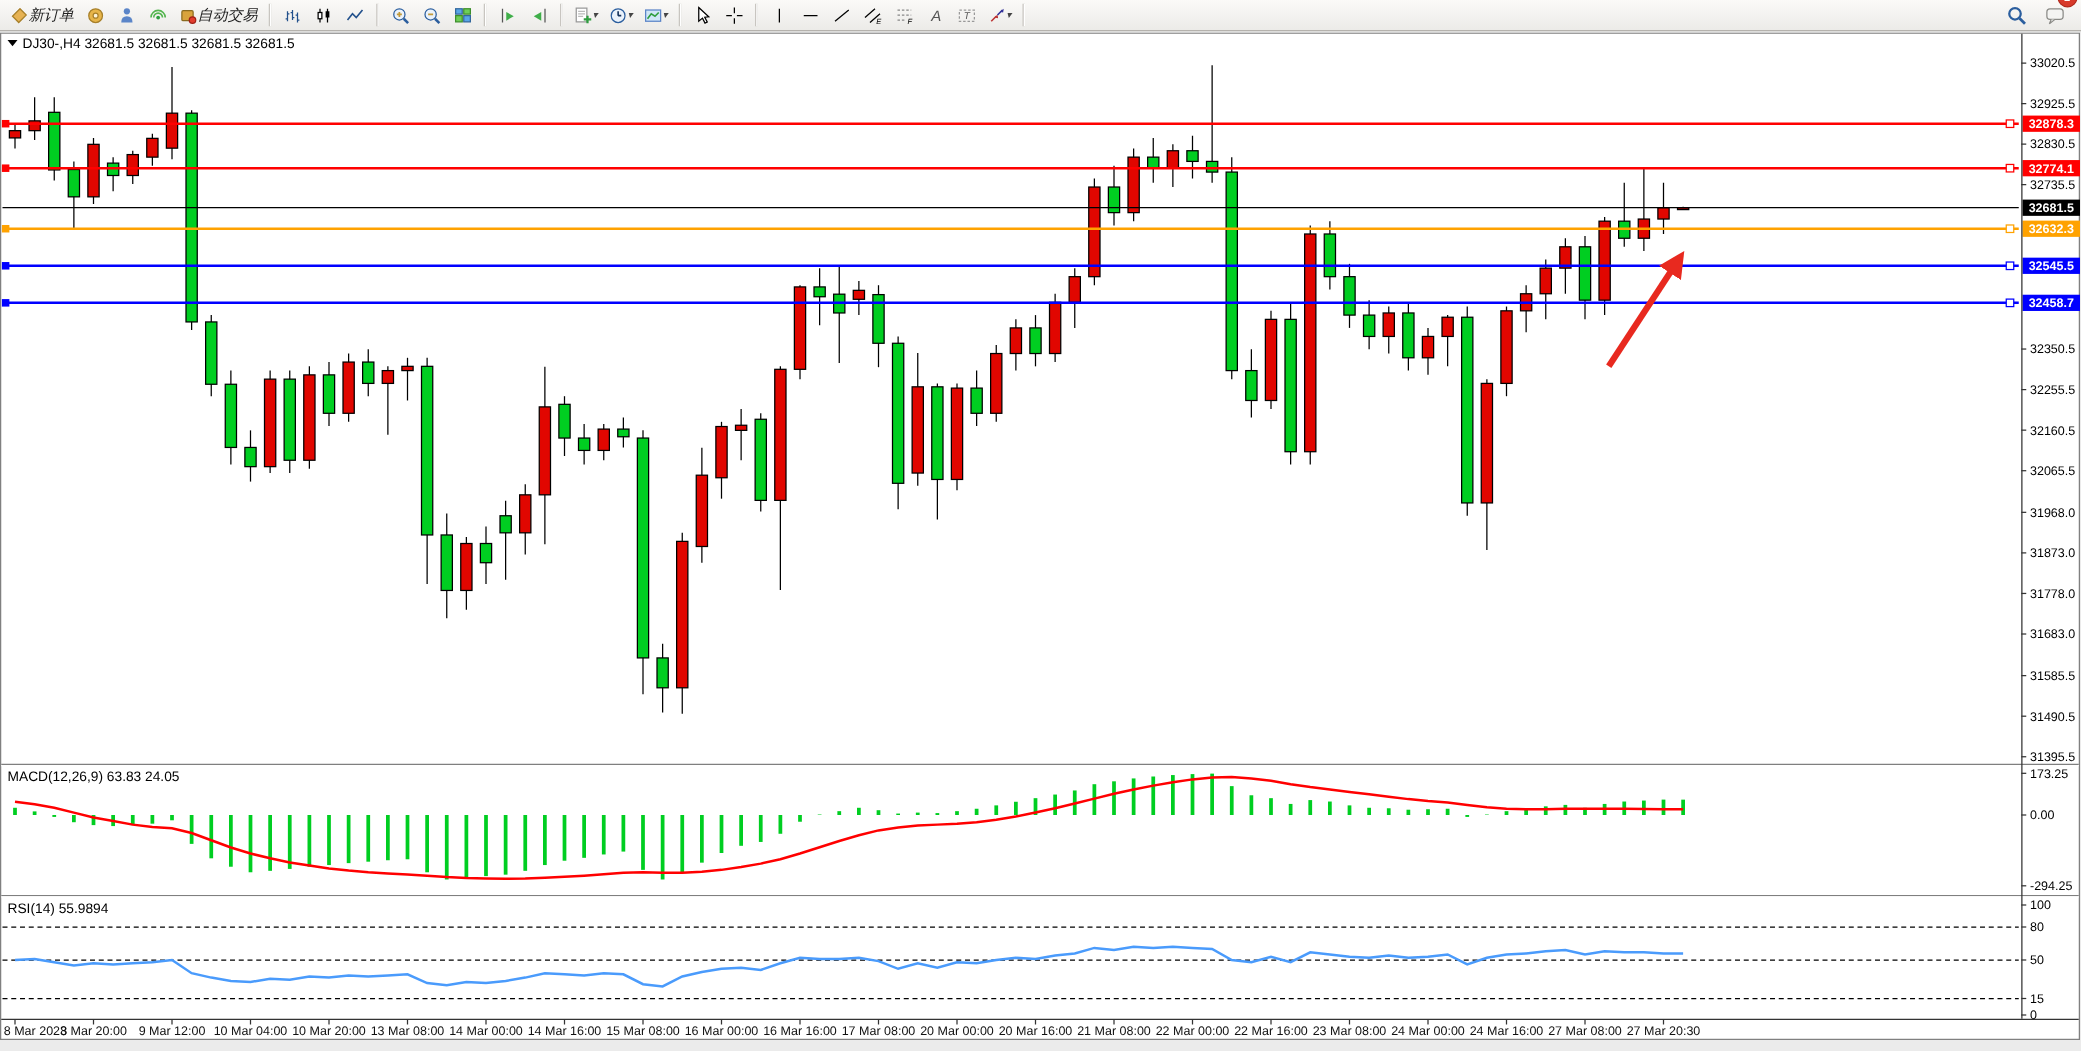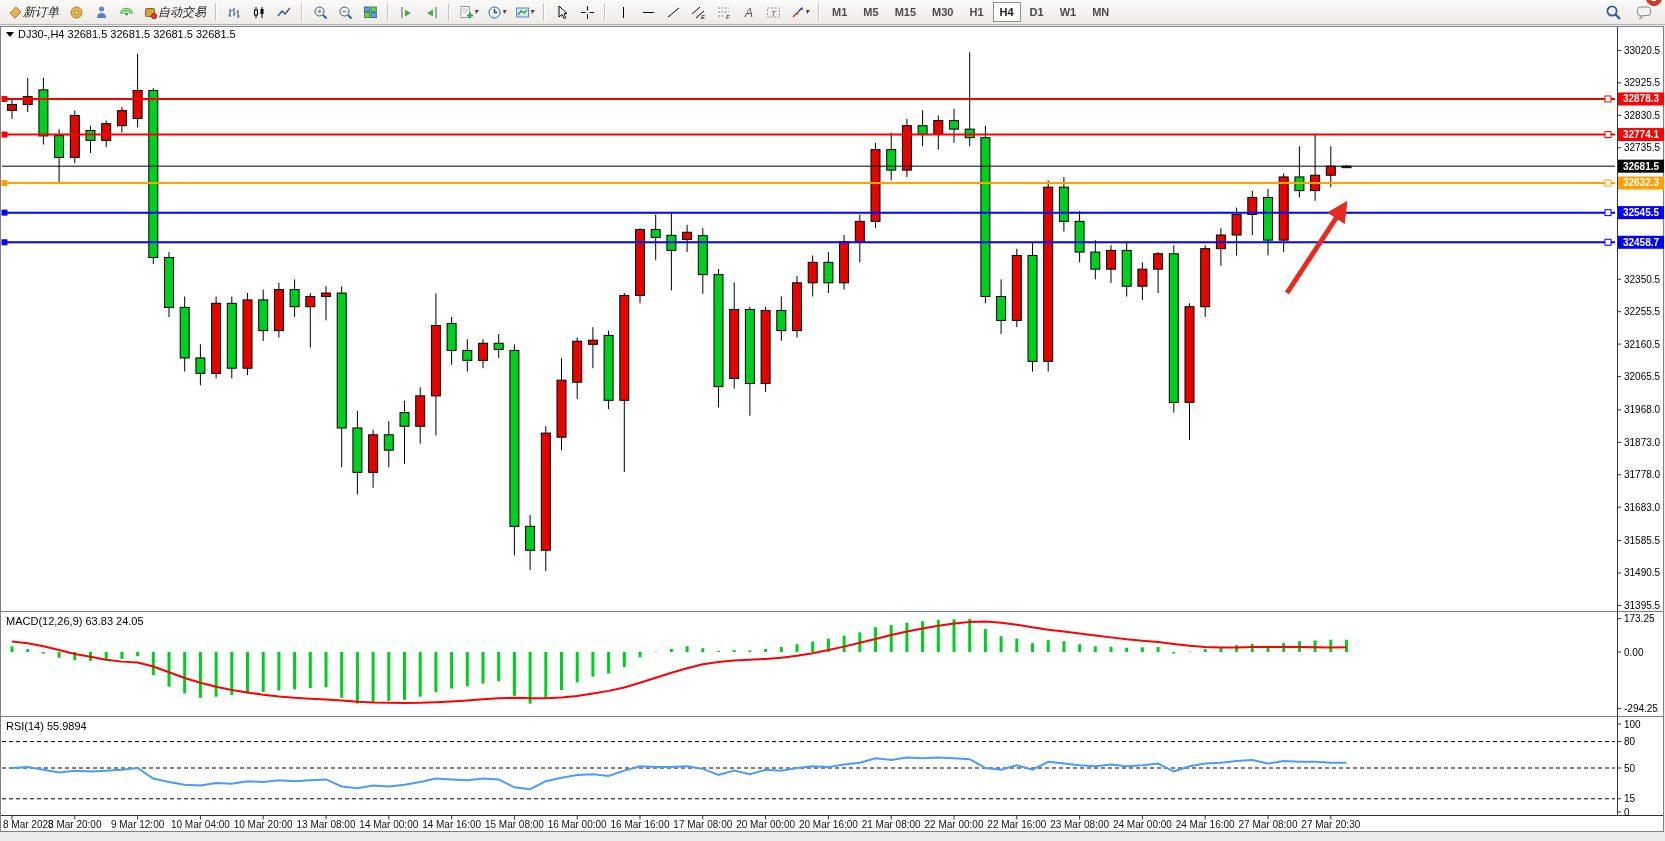--- a/index.html
+++ b/index.html
@@ -193,31 +193,20 @@
   <button class="tbtn">
     <svg width="15" height="15" viewBox="0 0 15 15">
         <line x1="3" y1="12" x2="7" y2="8" stroke="#b33" stroke-width="1.3"></line>
         <polygon points="8,6.5 8.5,9.5 5.5,9" fill="#b33"></polygon>
         <line x1="8" y1="7" x2="12" y2="3" stroke="#339" stroke-width="1.3"></line>
         <polygon points="13,2 12.5,5 9.8,4.3" fill="#339"></polygon>
       </svg>
     <span class="caret">▾</span>
   </button>
   <div class="sep"></div>
-  <div id="tf-group" style="display:flex;gap:2px;">
-      <button class="tf">M1</button>
-      <button class="tf">M5</button>
-      <button class="tf">M15</button>
-      <button class="tf">M30</button>
-      <button class="tf">H1</button>
-      <button class="tf active">H4</button>
-      <button class="tf">D1</button>
-      <button class="tf">W1</button>
-      <button class="tf">MN</button>
-    </div>
   <div class="tb-right">
     <button class="tbtn">
       <svg width="17" height="17" viewBox="0 0 17 17">
           <circle cx="7" cy="7" r="4.6" fill="none" stroke="#2b5e9e" stroke-width="1.8"></circle>
           <line x1="10.6" y1="10.6" x2="15" y2="15" stroke="#2b5e9e" stroke-width="2.2"></line>
         </svg>
     </button>
     <button class="tbtn chatwrap">
       <svg width="17" height="15" viewBox="0 0 17 15">
           <rect x="1.5" y="2" width="13" height="8.5" rx="2.5" fill="#f4f4f2" stroke="#8a8a86"></rect>

